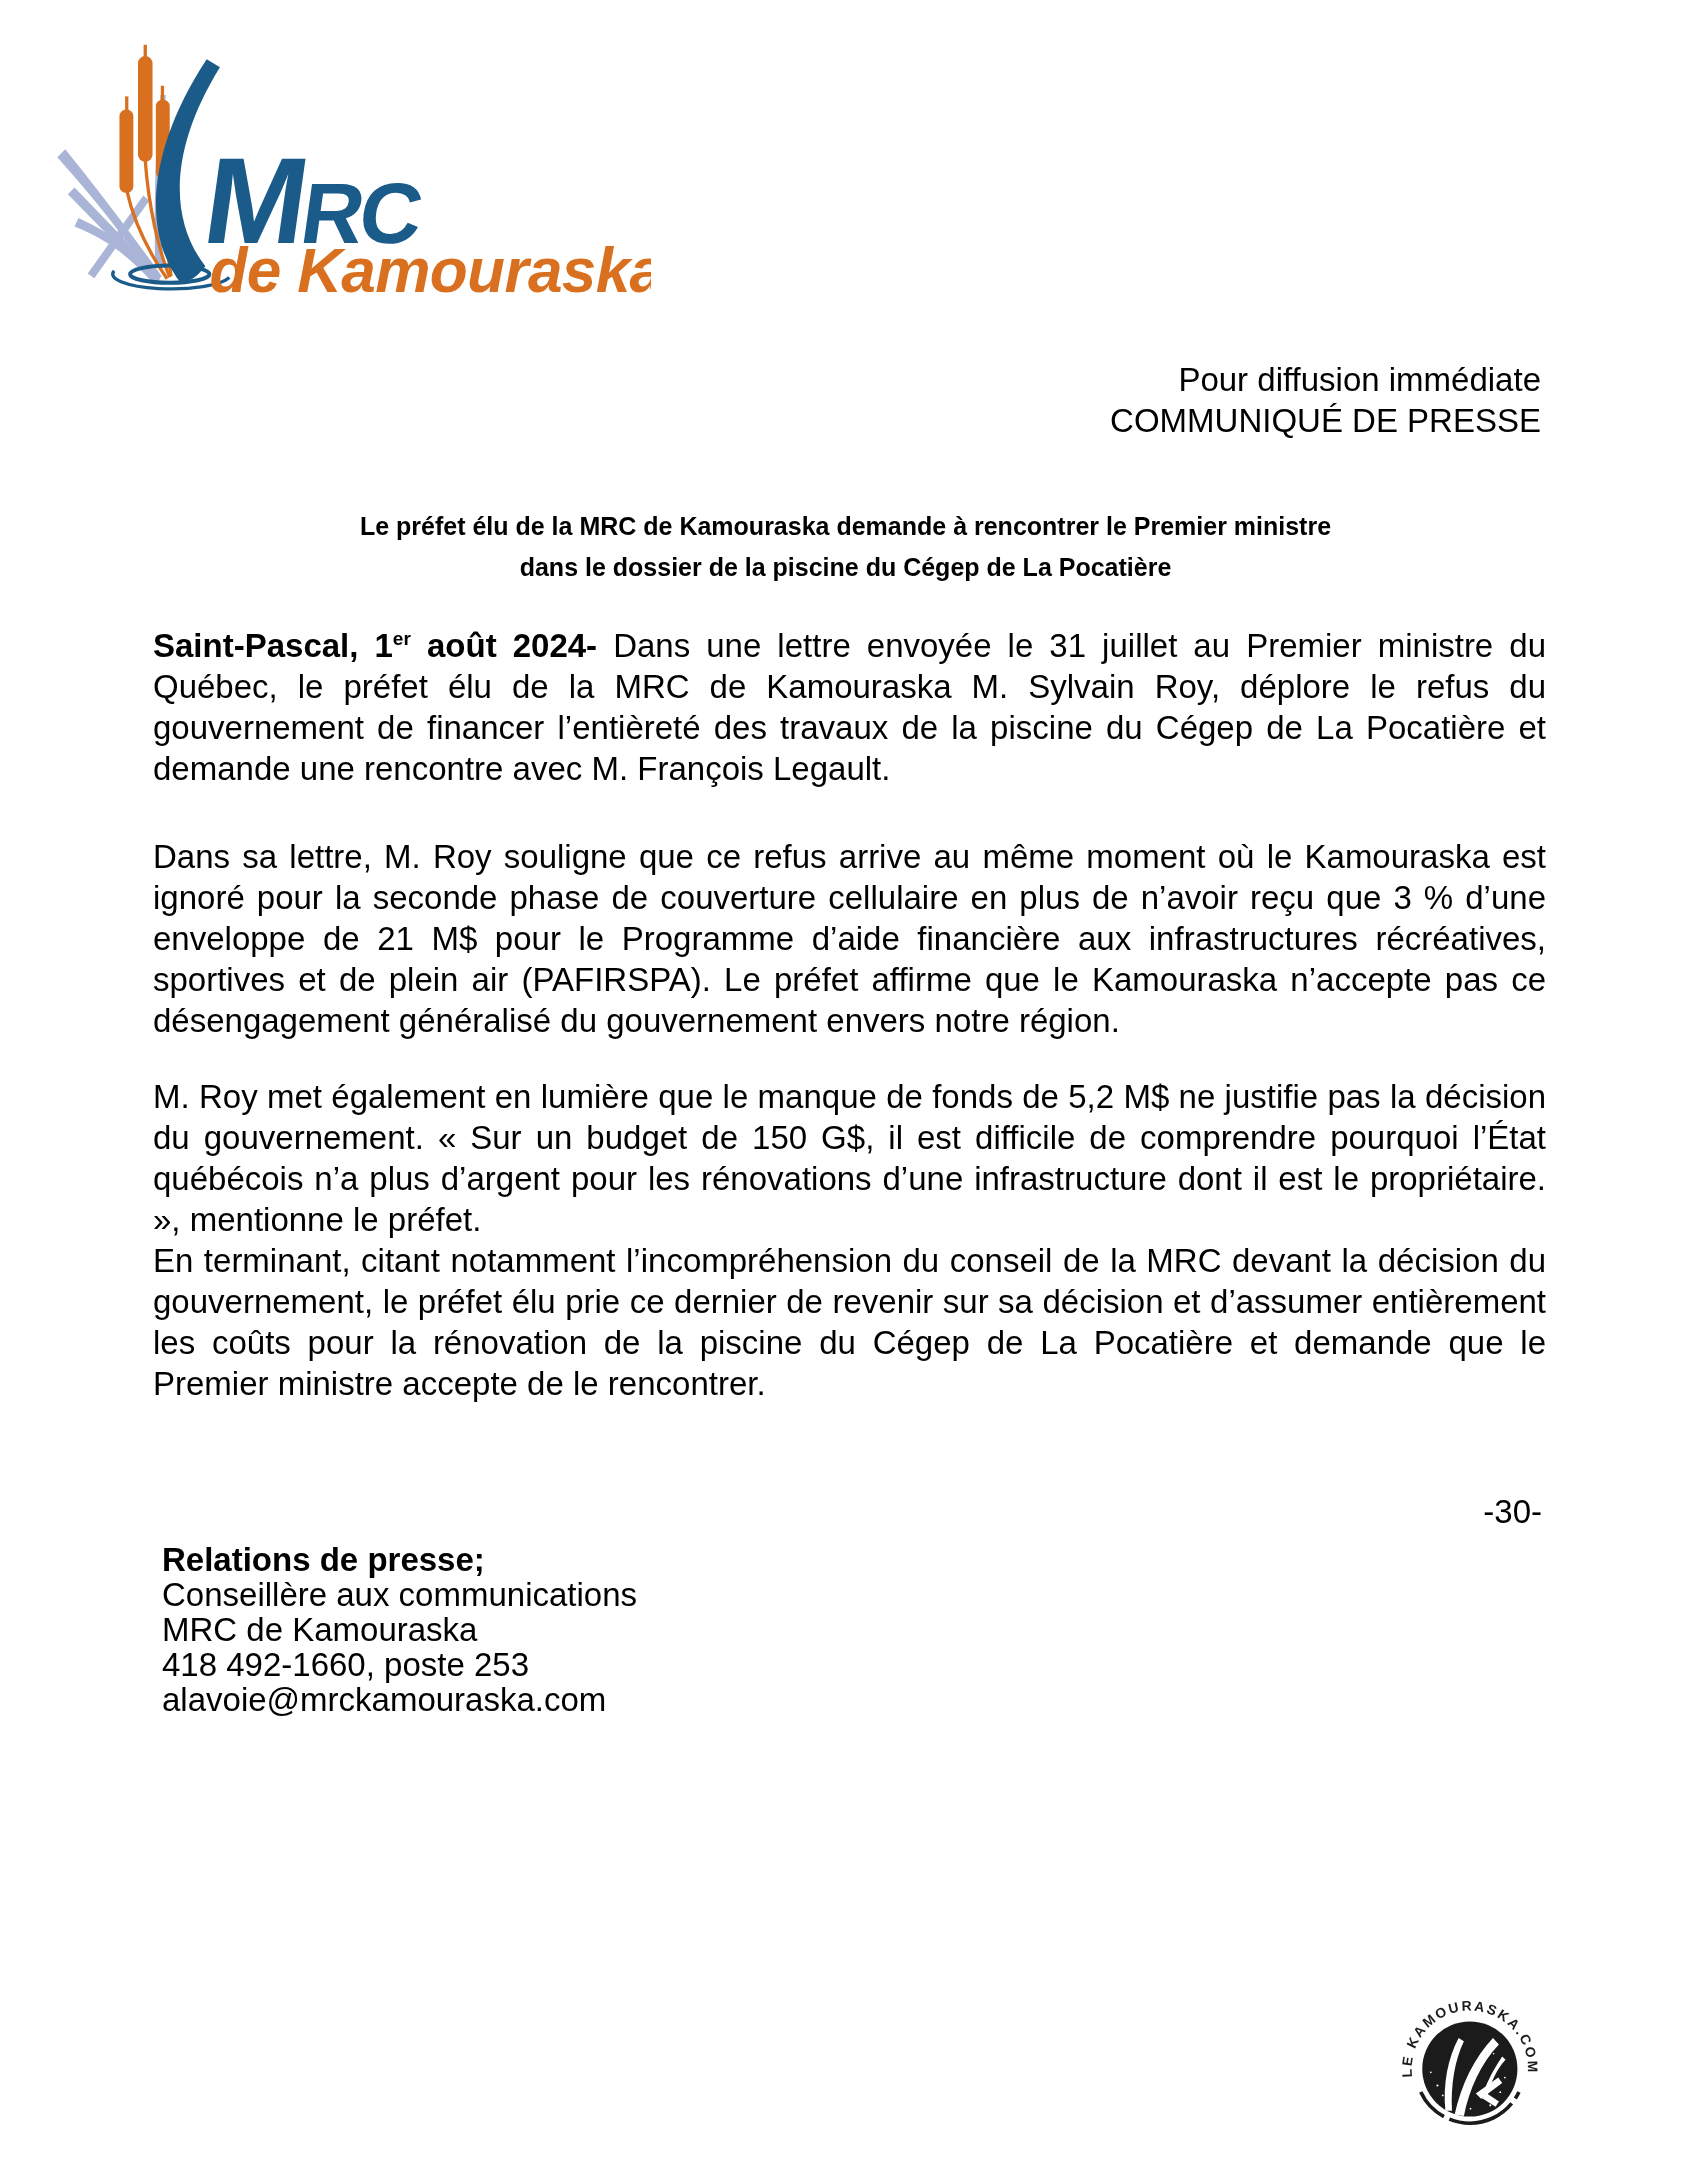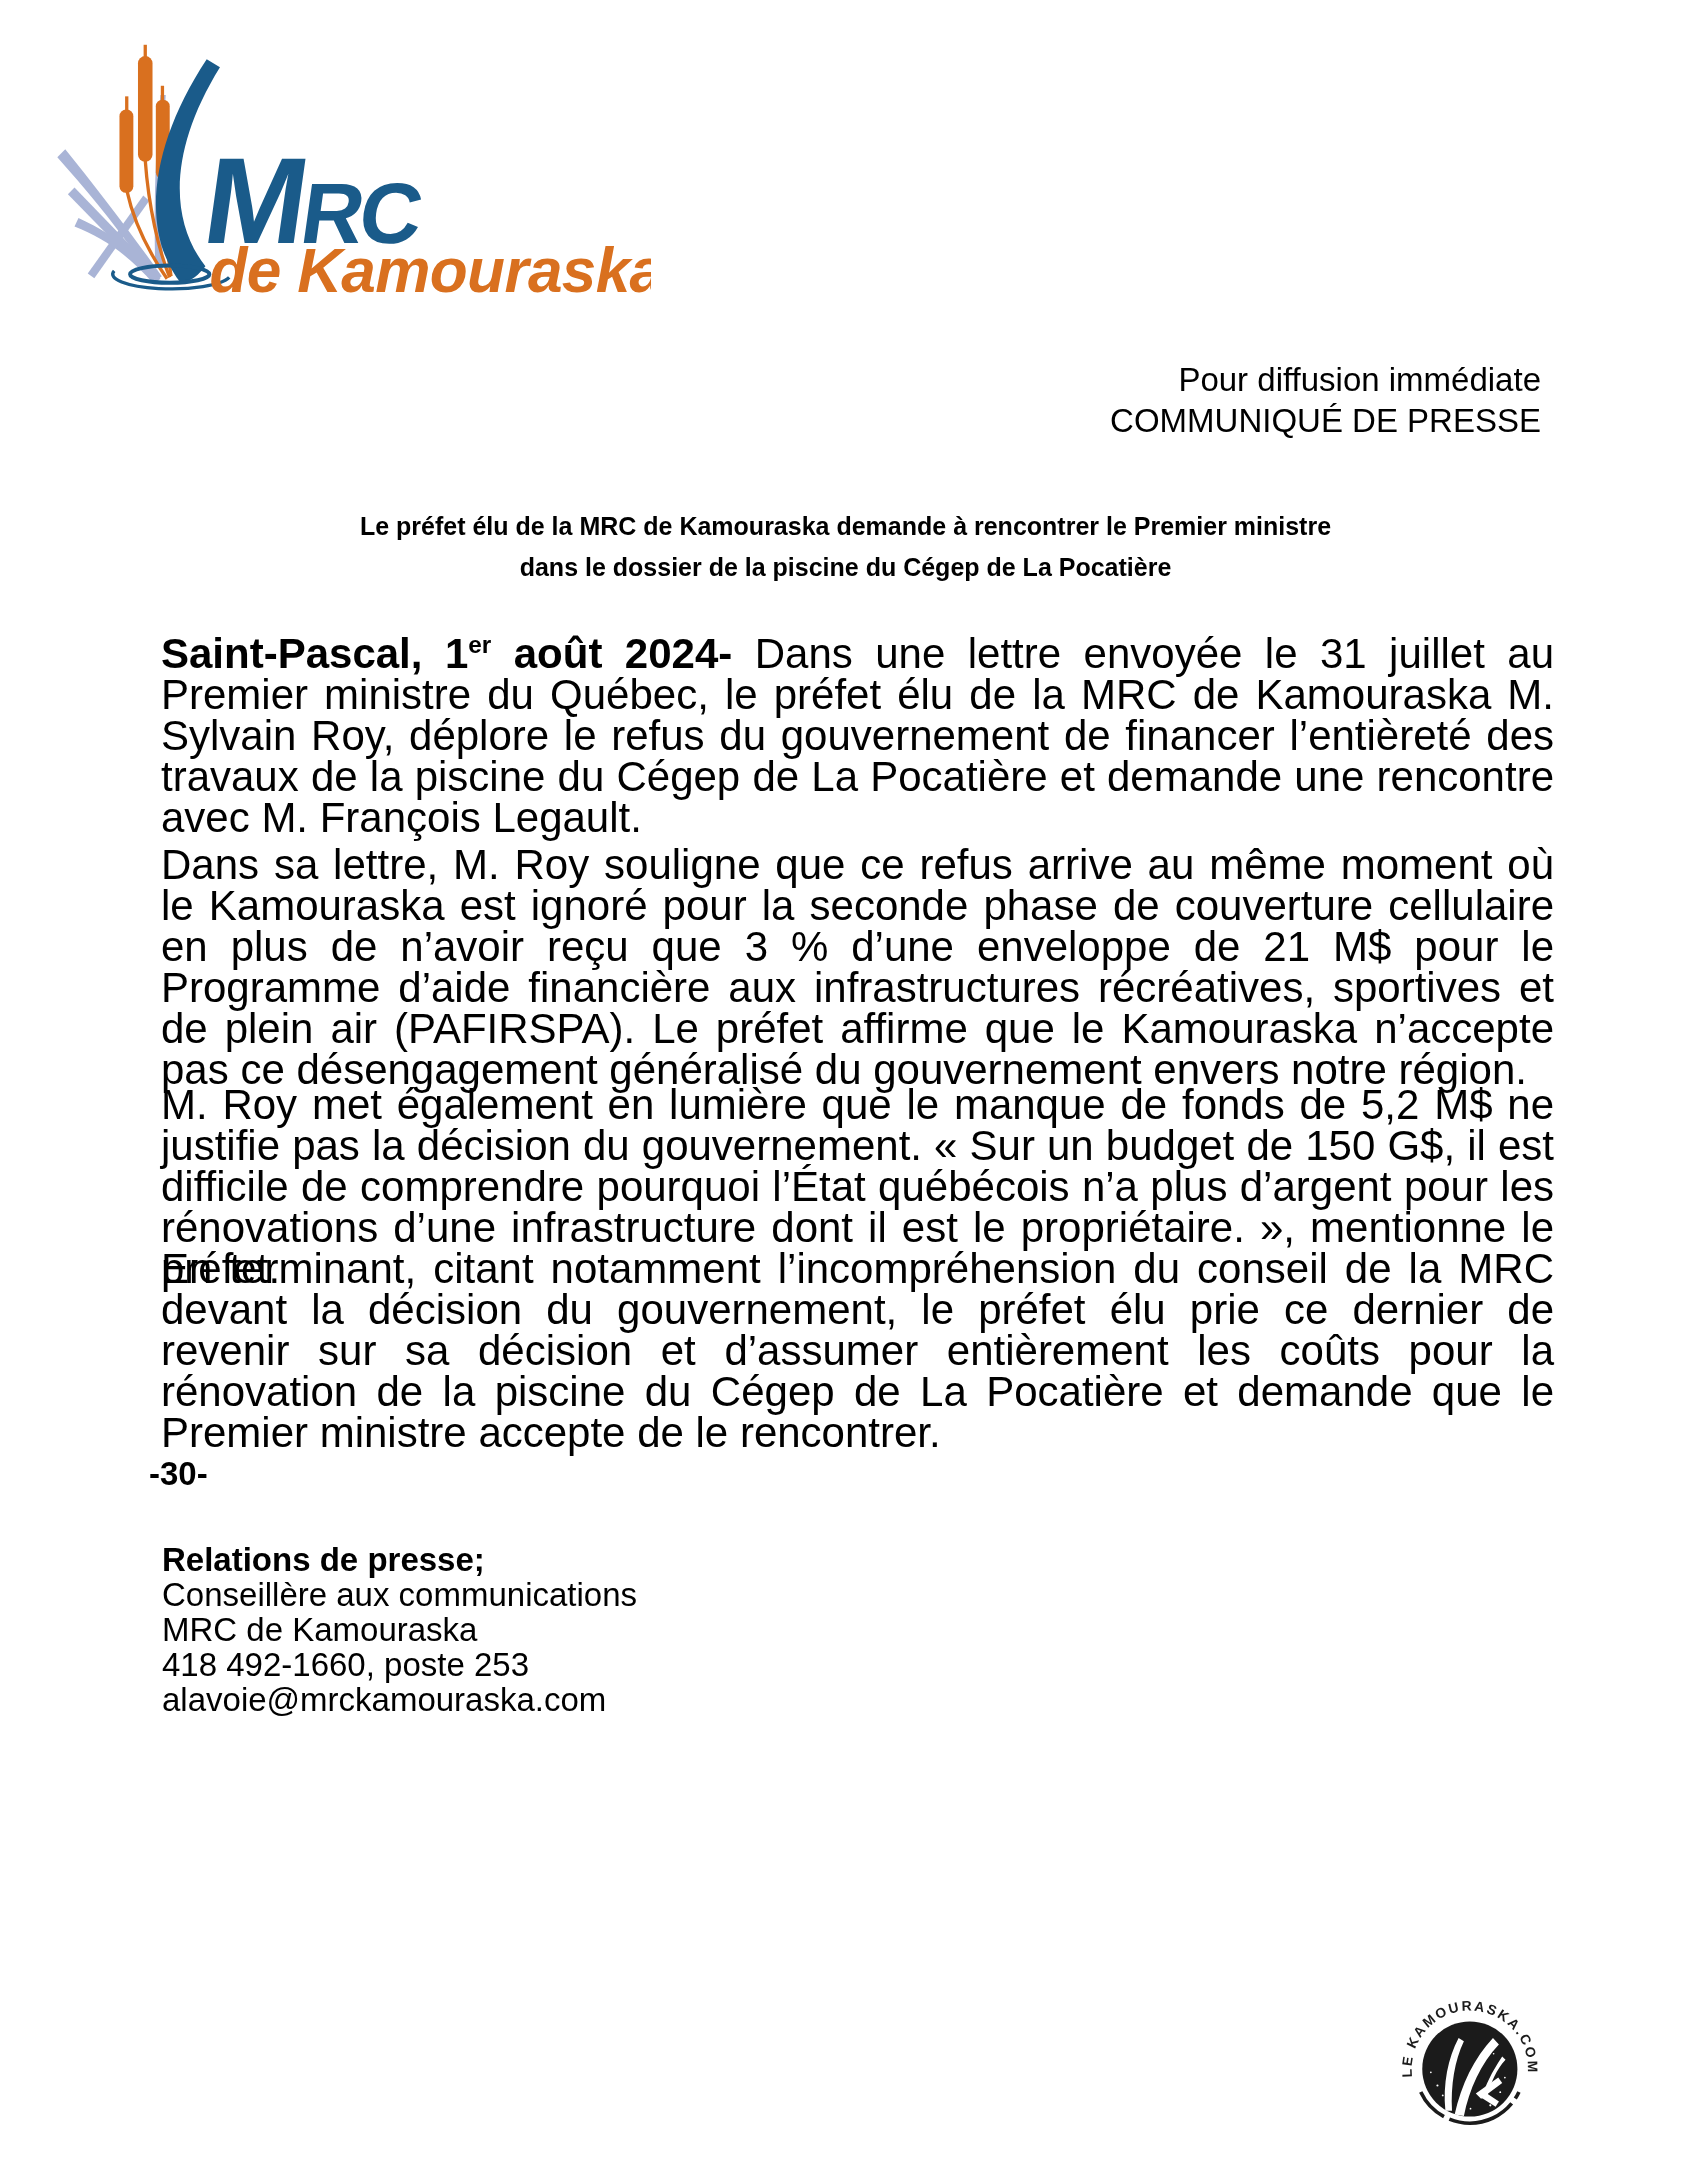--- a/index.html
+++ b/index.html
@@ -10,32 +10,32 @@
   .logo-svg { position:absolute; left:56px; top:38px; width:595px; height:278px; }
   .header-right {
     position:absolute; top:359px; right:146px; text-align:right;
     font-size:33px; line-height:41px; font-weight:normal;
   }
   .title-block {
     position:absolute; top:506px; left:149px; width:1393px;
     text-align:center; font-weight:bold; font-size:25px; line-height:41px;
   }
   .para {
-    position:absolute; left:149px; width:1393px; margin:12px;
-    font-size:42px; line-height:41px; text-align:justify;
+    position:absolute; left:149px; width:1393px; margin:4px;
+    font-size:33px; line-height:41px; text-align:justify;
   }
   #p1 { top:621px; }
   #p2 { top:832px; }
   #p3 { top:1072px; }
   #p4 { top:1236px; }
   .para b { font-weight:bold; }
   sup { font-size:58%; line-height:0; vertical-align:super; font-weight:bold; }
   .closing {
-    position:absolute; top:1453px; left:149px; width:1393px;
-    text-align:left; font-size:33px; line-height:41px;font-weight:bold;
+    position:absolute; top:1491px; left:149px; width:1393px;
+    text-align:right; font-size:33px; line-height:41px;
   }
   .contact {
     position:absolute; top:1542px; left:162px;
     font-size:33px; line-height:35px;
   }
   .contact-heading { font-weight:bold; }
   .stamp-svg { position:absolute; left:1391px; top:1993px; width:159px; height:152px; }
 </style>
 </head>
 <body>

